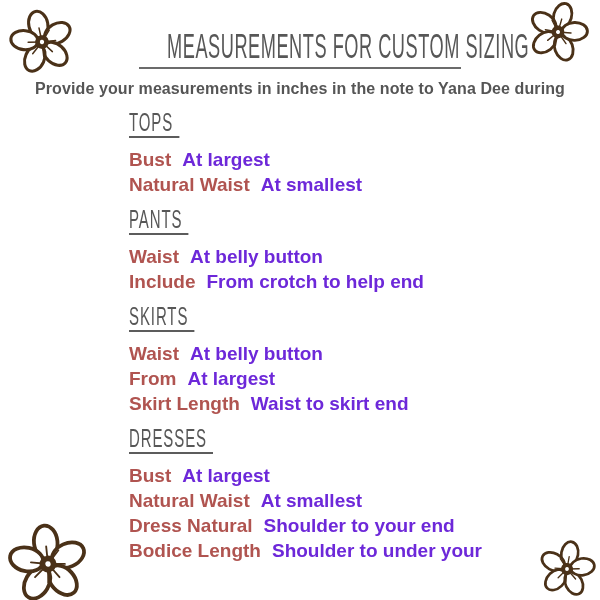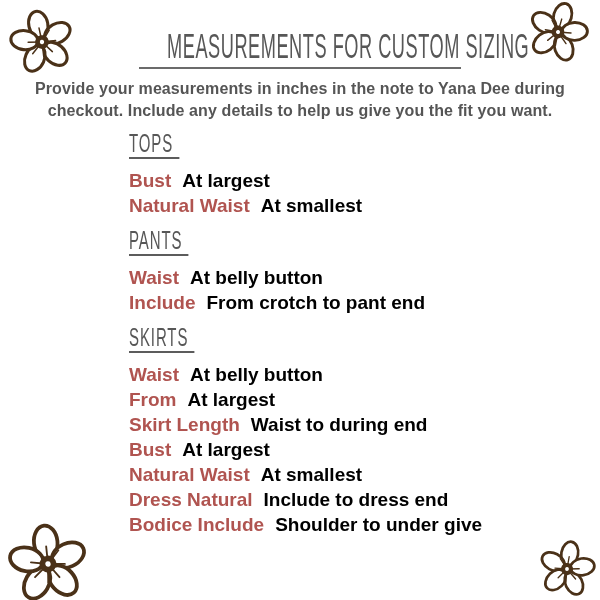--- a/index.html
+++ b/index.html
@@ -63,21 +63,21 @@
     display:inline-block;
     transform:scaleX(0.6);
     transform-origin:left center;
     letter-spacing:1.5px;
     border-bottom:2px solid #5c5c5c;
     padding:0 10px 3px 0;
   }
   .rows{list-style:none;margin:0;padding:0;}
   .row{font-size:19px;line-height:25px;font-weight:700;white-space:nowrap;}
   .m-label{color:var(--accent-label);margin-right:11px;}
-  .m-desc{color:#000000;margin-top:44px;}
+  .m-desc{color:#6d28d9;margin-top:44px;}
 </style>
 </head>
 <body>
 
 <svg width="0" height="0" style="position:absolute" aria-hidden="true">
   <defs>
     <g id="flower-sym">
       <g fill="#ffffff" stroke="#4a3118" stroke-width="4.5" stroke-linejoin="round">
         <ellipse cx="50" cy="24" rx="14" ry="20"></ellipse>
         <ellipse cx="50" cy="24" rx="14" ry="20" transform="rotate(72 50 50)"></ellipse>
@@ -122,21 +122,20 @@
     <svg viewBox="0 0 100 100">
         <use href="#flower-sym"></use>
       </svg>
   </div>
 
   <header class="header">
     <h1 class="title"><span class="condense">MEASUREMENTS FOR CUSTOM SIZING</span></h1>
     <div class="title-underline"></div>
     <p class="intro">
       <span>Provide your measurements in inches in the note to Yana Dee during</span><br>
-      <span>checkout. Include any details to help us give you the fit you want.</span>
     </p>
   </header>
 
   <main class="content">
 
     <section class="section">
       <h2><span class="condense">TOPS</span></h2>
       <ul class="rows">
         <li class="row">
           <span class="m-label">Bust</span><span class="m-desc">At largest</span>
@@ -147,51 +146,52 @@
       </ul>
     </section>
 
     <section class="section">
       <h2><span class="condense">PANTS</span></h2>
       <ul class="rows">
         <li class="row">
           <span class="m-label">Waist</span><span class="m-desc">At belly button</span>
         </li>
         <li class="row">
-          <span class="m-label">Include</span><span class="m-desc">From crotch to pant end</span>
+          <span class="m-label">Include</span><span class="m-desc">From crotch to help end</span>
         </li>
       </ul>
     </section>
 
     <section class="section">
       <h2><span class="condense">SKIRTS</span></h2>
       <ul class="rows">
         <li class="row">
           <span class="m-label">Waist</span><span class="m-desc">At belly button</span>
         </li>
         <li class="row">
           <span class="m-label">From</span><span class="m-desc">At largest</span>
         </li>
         <li class="row">
-          <span class="m-label">Skirt Length</span><span class="m-desc">Waist to during end</span>
+          <span class="m-label">Skirt Length</span><span class="m-desc">Waist to skirt end</span>
         </li>
       </ul>
     </section>
 
     <section class="section">
+      <h2><span class="condense">DRESSES</span></h2>
       <ul class="rows">
         <li class="row">
           <span class="m-label">Bust</span><span class="m-desc">At largest</span>
         </li>
         <li class="row">
           <span class="m-label">Natural Waist</span><span class="m-desc">At smallest</span>
         </li>
         <li class="row">
-          <span class="m-label">Dress Natural</span><span class="m-desc">Include to dress end</span>
+          <span class="m-label">Dress Natural</span><span class="m-desc">Shoulder to your end</span>
         </li>
         <li class="row">
-          <span class="m-label">Bodice Include</span><span class="m-desc">Shoulder to under give</span>
+          <span class="m-label">Bodice Length</span><span class="m-desc">Shoulder to under your</span>
         </li>
       </ul>
     </section>
 
   </main>
 </div>
 
 </body></html>

